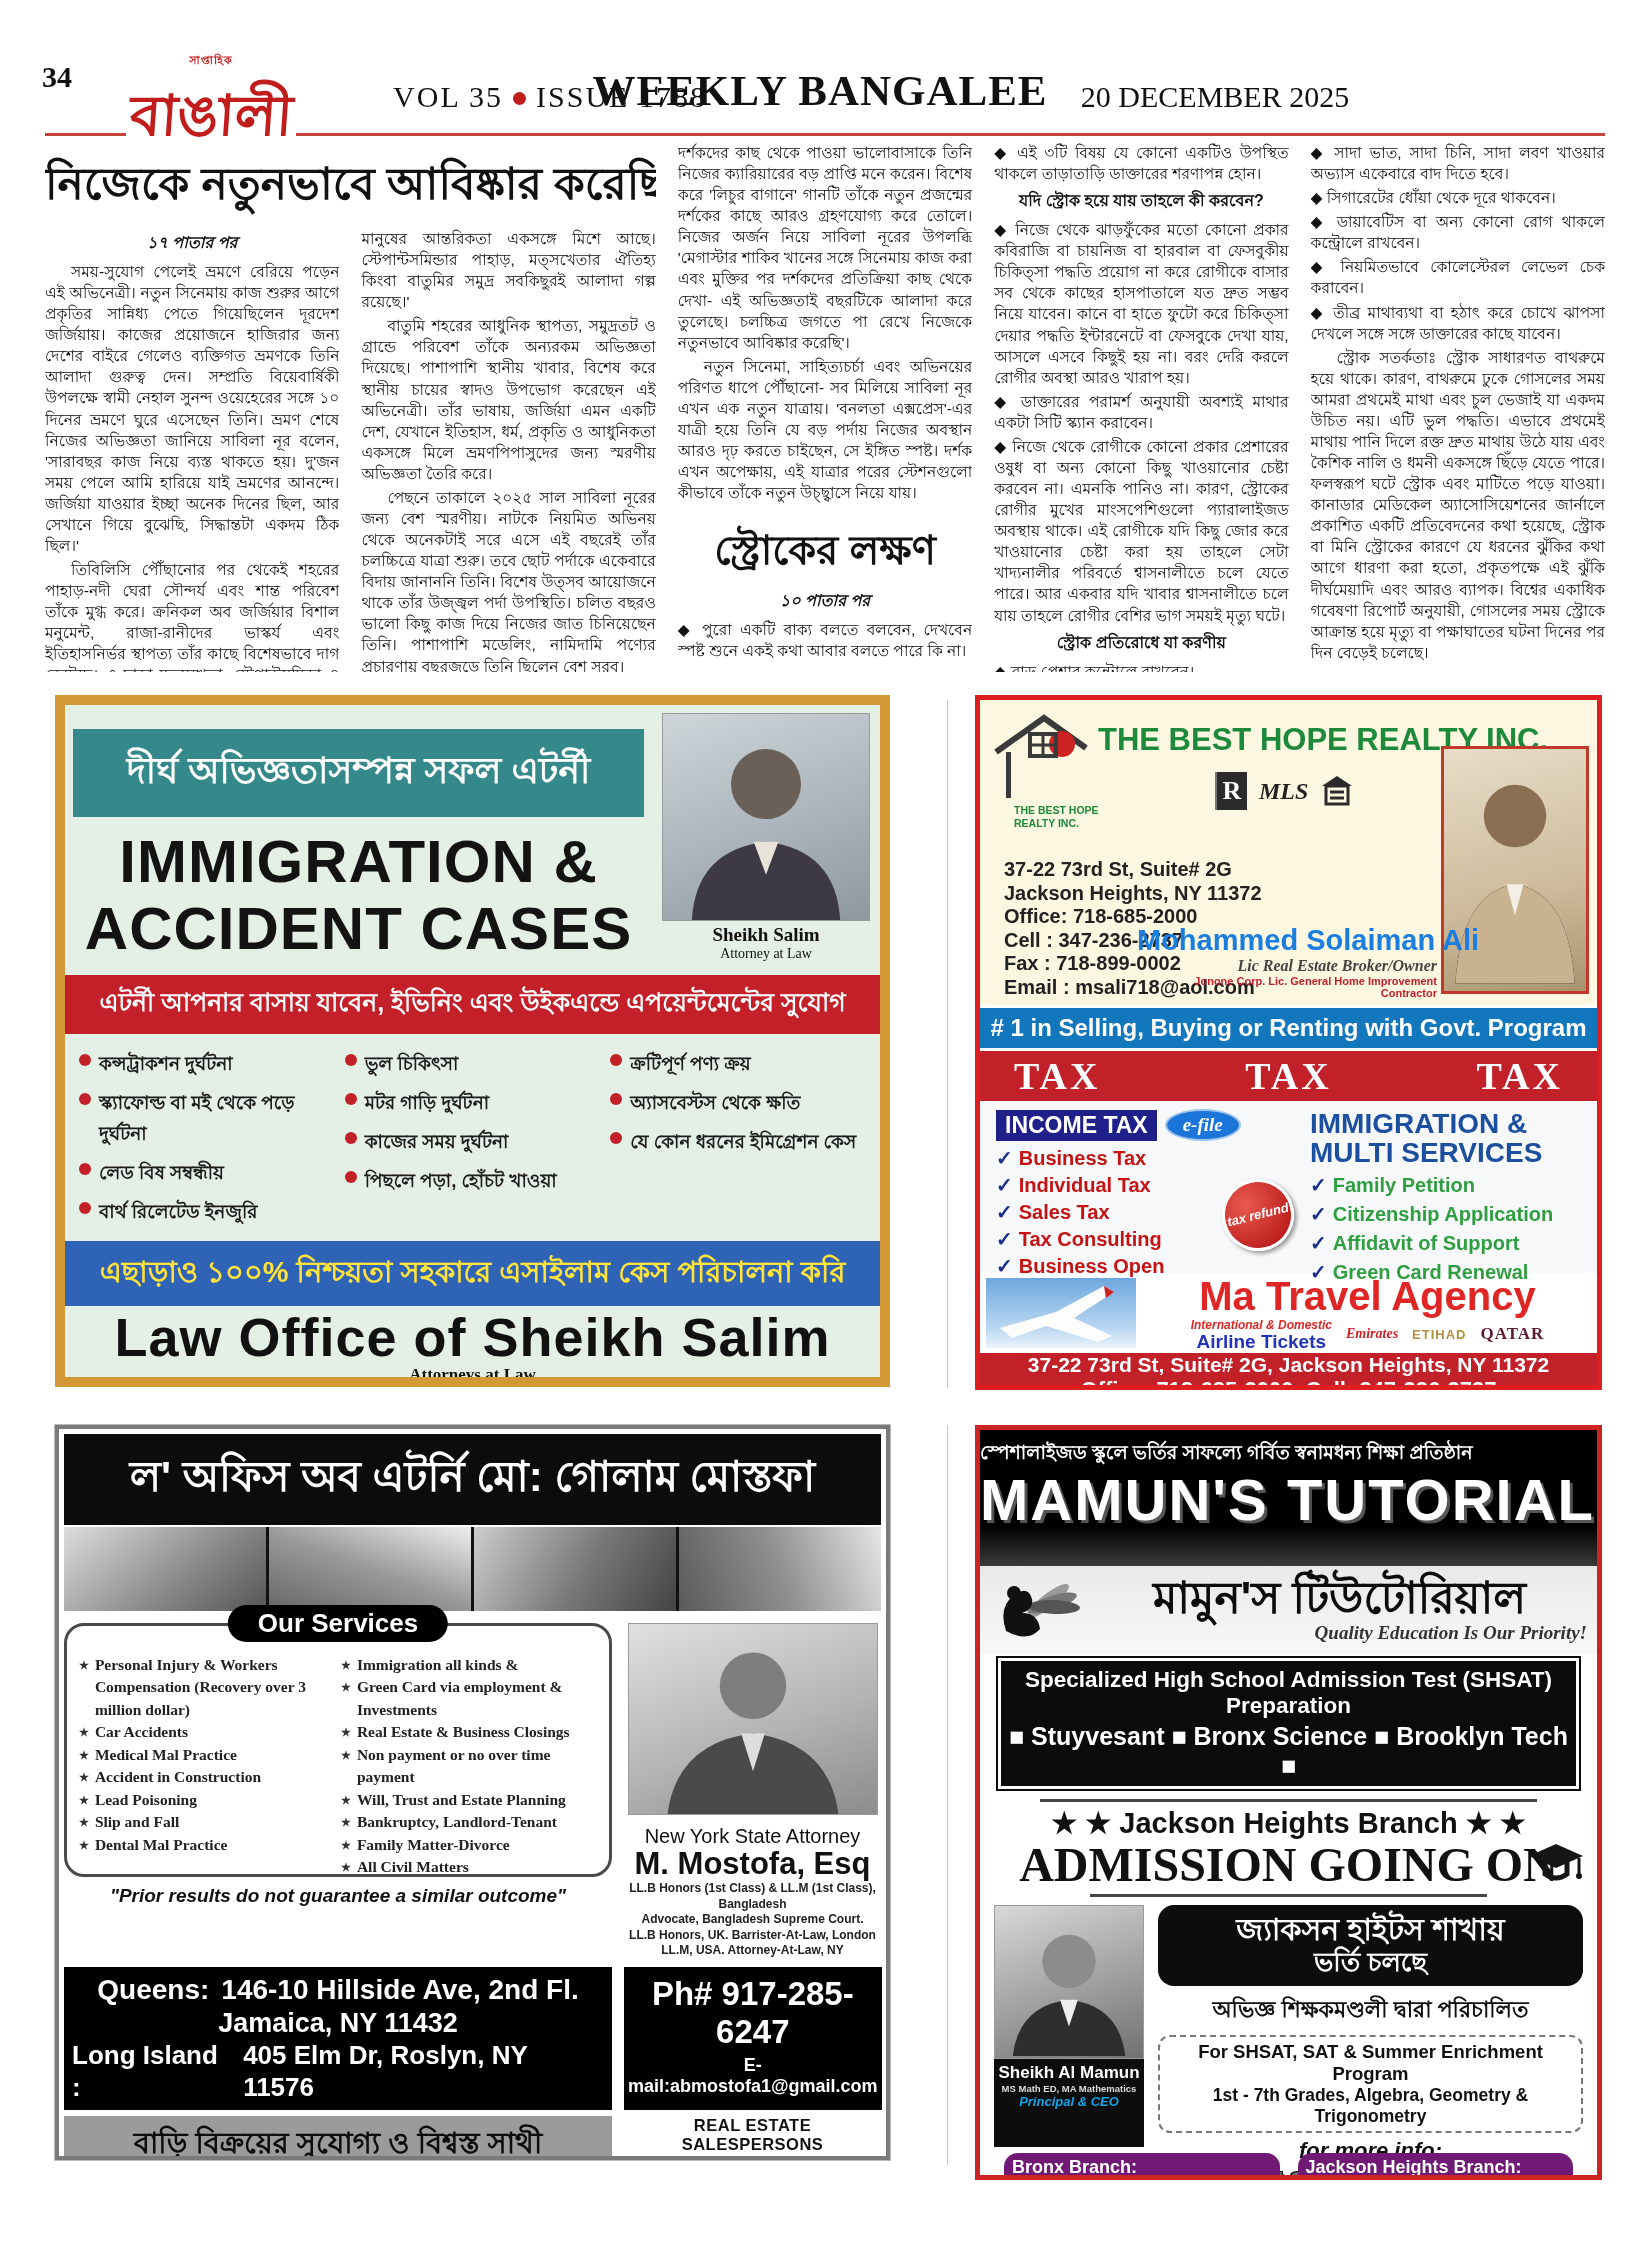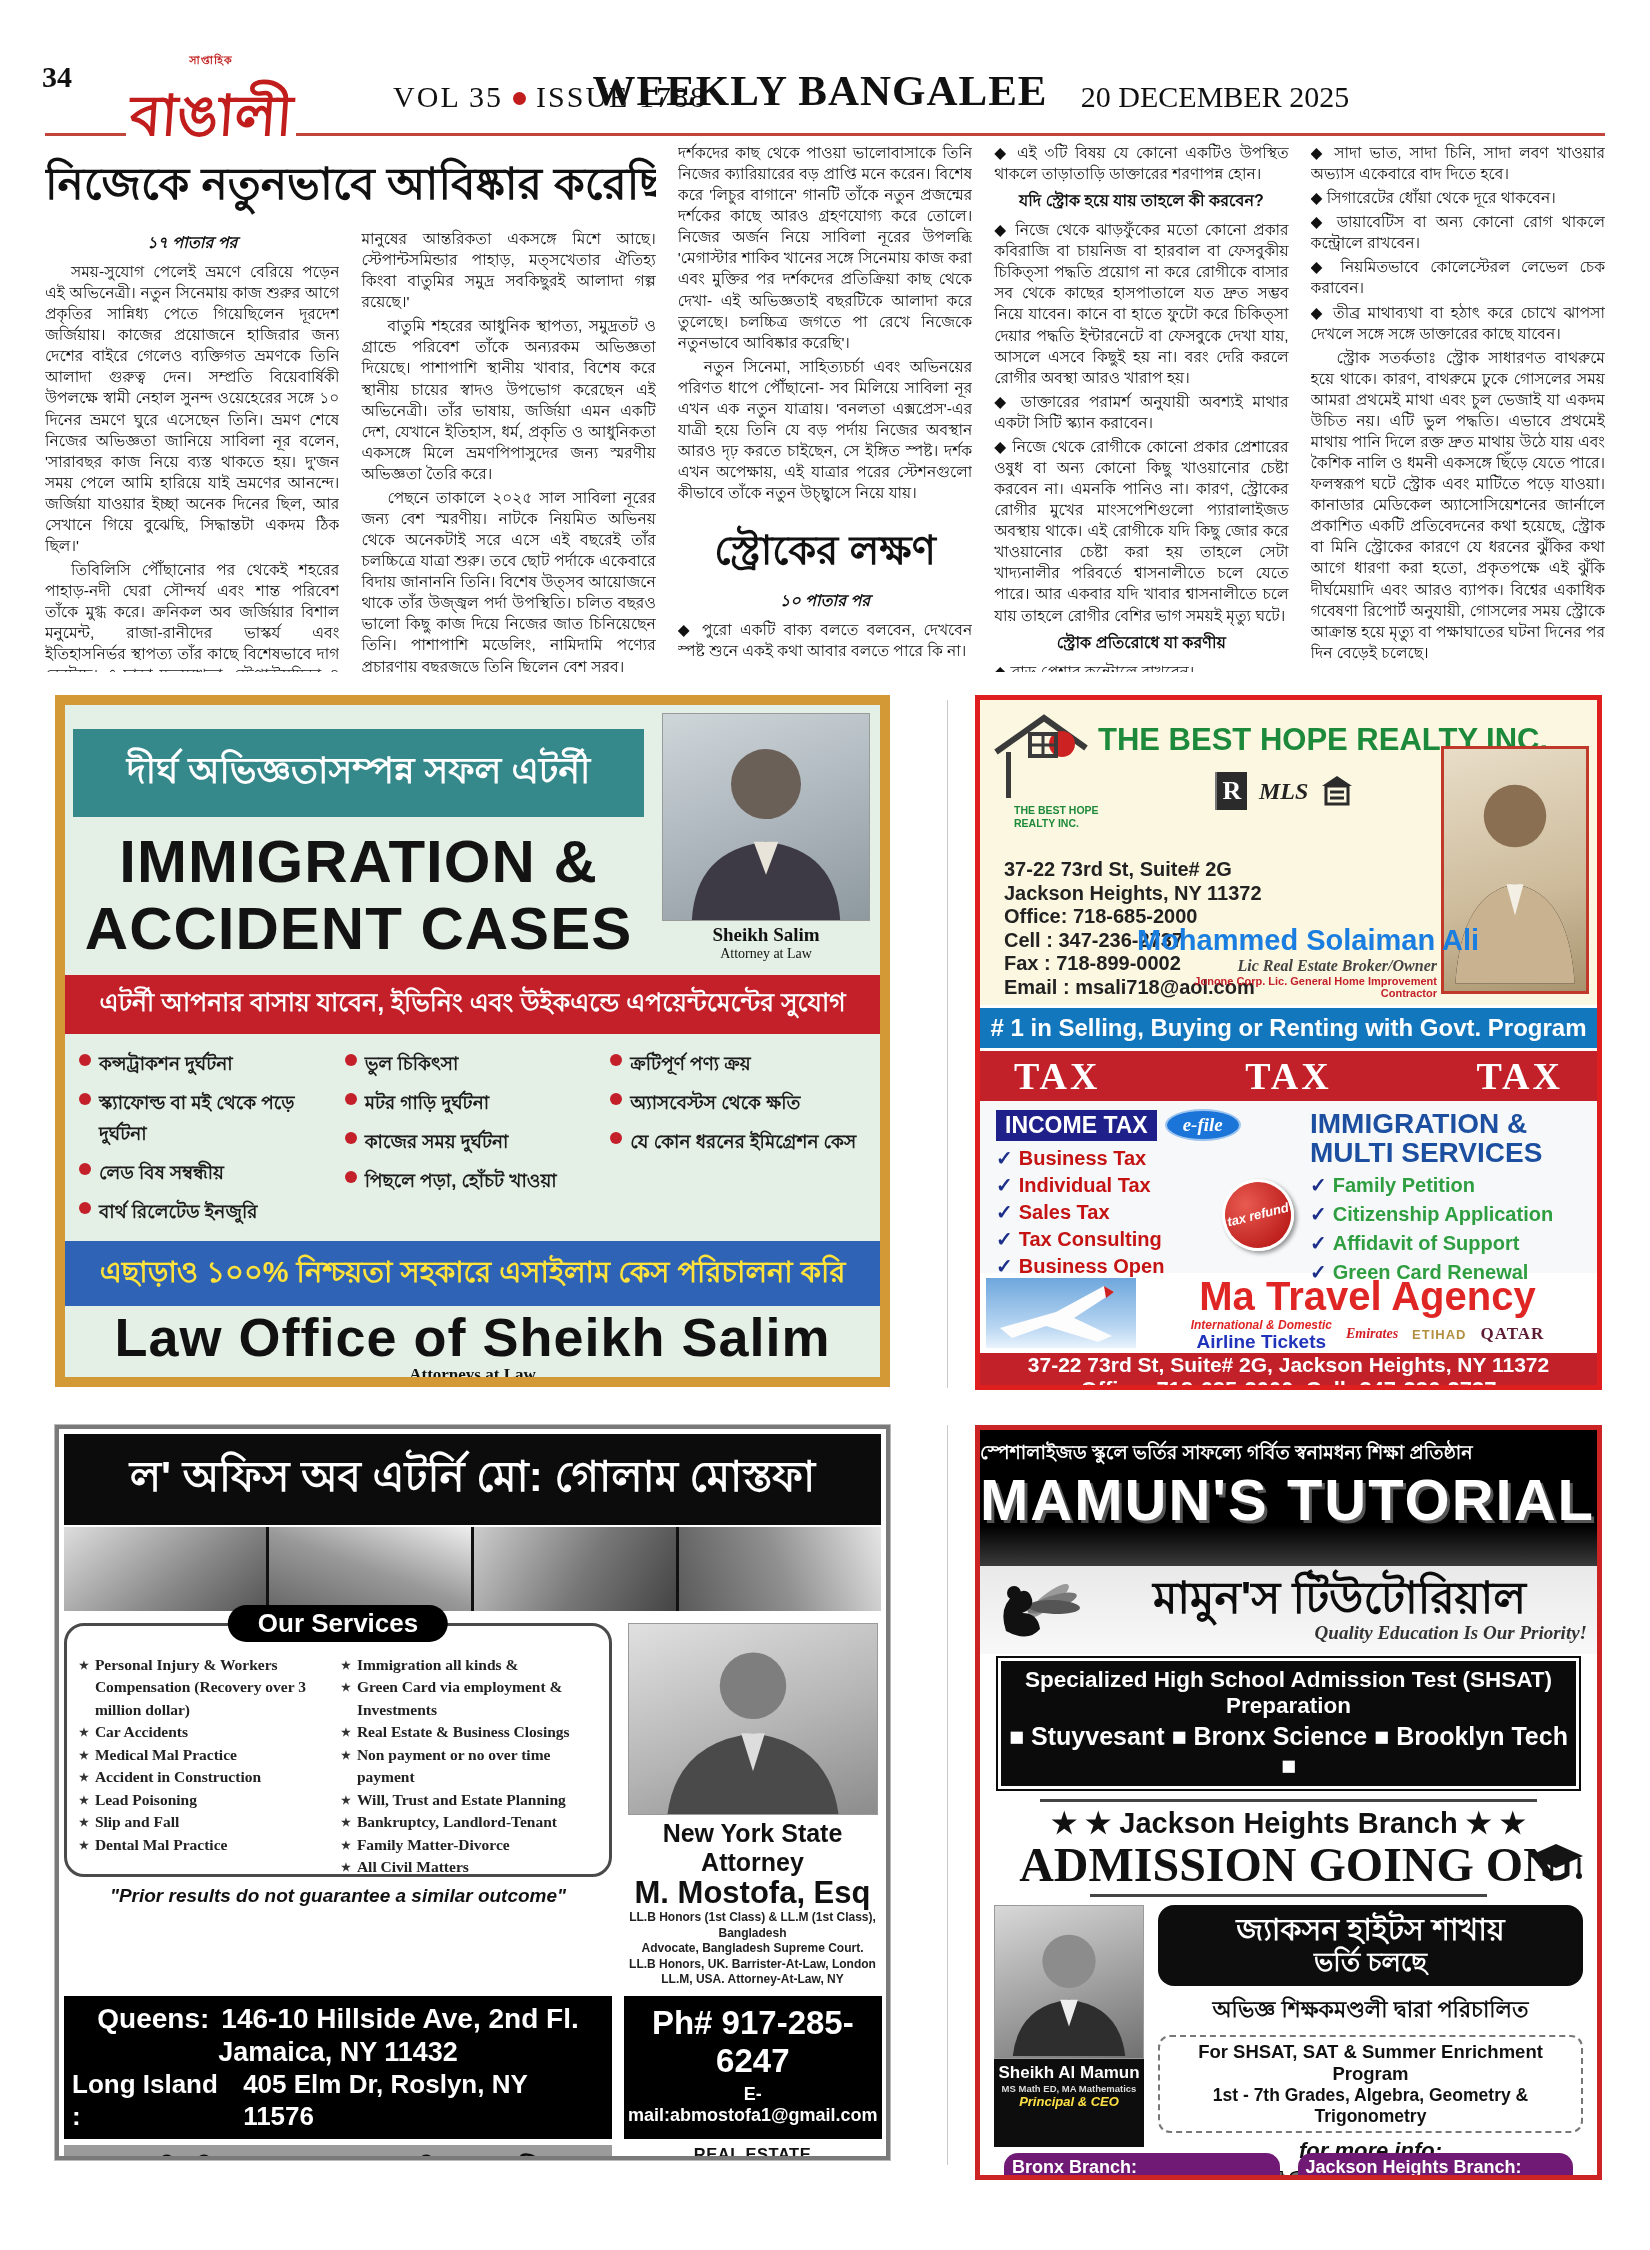--- a/index.html
+++ b/index.html
@@ -124,21 +124,21 @@
   .serv-box{border:3px solid #4a4a4a;border-radius:20px;position:relative;padding:24px 12px 6px;height:218px;}
   .serv-pill{position:absolute;top:-21px;left:50%;transform:translateX(-50%);background:#000;color:#fff;
              font-weight:800;font-size:26px;padding:3px 30px;border-radius:24px;white-space:nowrap;}
   .serv-cols{display:flex;gap:6px;}
   .serv-cols ul{list-style:none;margin:4px 0 0;padding:0;flex:1;}
   .serv-cols li{display:flex;gap:6px;font:600 15.5px/1.45 "Liberation Serif",serif;color:#222;}
   .star{font-size:11px;margin-top:4px;color:#333;flex:none;}
   .mos-disc{font:italic 800 19px "Liberation Sans",sans-serif;text-align:center;margin-top:8px;}
   .mos-right{flex:1;text-align:center;}
   .mos-photo{width:248px;height:190px;margin:0 auto;background:linear-gradient(160deg,#e0e0e0 0%,#b5b5b5 55%,#8c8c8c 100%);}
-  .mos-h1{font-weight:700;font-size:25px;margin-top:4px;}
+  .mos-h1{font-weight:400;font-size:20px;margin-top:10px;}
   .mos-name{font-weight:800;font-size:31px;line-height:1;}
   .mos-cred{font-weight:700;font-size:12px;line-height:1.3;color:#222;margin-top:2px;}
   .mos-addr-row{display:flex;gap:12px;margin-top:8px;flex:none;}
   .mos-addr-l{width:548px;flex:none;background:#000;color:#fff;padding:6px 8px;box-sizing:border-box;}
   .q-line{display:flex;justify-content:center;gap:12px;font-weight:800;font-size:28px;line-height:1.2;}
   .q-line2{text-align:center;font-weight:800;font-size:27px;line-height:1.2;}
   .q-line3{display:flex;justify-content:center;gap:10px;font-weight:800;font-size:26px;line-height:1.25;}
   .mos-addr-r{flex:1;background:#000;color:#fff;text-align:center;padding:8px 4px;box-sizing:border-box;}
   .mos-ph{font-weight:800;font-size:33px;}
   .mos-em{font-weight:700;font-size:18px;margin-top:4px;}
@@ -166,21 +166,21 @@
   .mam-sh2{font-weight:800;font-size:25px;margin-top:3px;}
   .mam-rule{height:3px;background:#444;margin:10px 60px 0;flex:none;}
   .mam-branchline{font-weight:800;font-size:29px;text-align:center;margin-top:4px;flex:none;}
   .mam-admission{position:relative;font:700 48px "Liberation Serif",serif;text-align:center;line-height:1.05;flex:none;}
   .mam-adm-ul{height:3px;background:#444;margin:4px 110px 0;flex:none;}
   .mam-content{display:flex;padding:8px 14px 0;gap:14px;height:242px;flex:none;}
   .mam-photo-col{width:150px;flex:none;background:#0d0d0d;text-align:center;}
   .mam-photo{height:152px;background:linear-gradient(160deg,#d8d8d8,#a0a0a0 55%,#707070);}
   .mam-p-name{color:#fff;font-weight:800;font-size:17px;margin-top:4px;}
   .mam-p-cred{color:#ddd;font-weight:600;font-size:9.5px;}
-  .mam-p-role{color:#fde047;font:italic 700 13px "Liberation Sans",sans-serif;padding-bottom:4px;}
+  .mam-p-role{color:#0ea5e9;font:italic 700 13px "Liberation Sans",sans-serif;padding-bottom:4px;}
   .mam-right{flex:1;text-align:center;}
   .mam-bbox{background:#0d0d0d;color:#fff;border-radius:16px;padding:8px 4px;}
   .mam-bb1{font-weight:800;font-size:30px;line-height:1.15;}
   .mam-bb2{font-weight:800;font-size:26px;line-height:1.15;}
   .mam-managed{font-weight:800;font-size:22px;margin-top:6px;}
   .mam-dash{border:2px dashed #777;border-radius:12px;margin-top:6px;padding:4px 2px;}
   .mam-d1{font-weight:800;font-size:18.5px;}
   .mam-d2{font-weight:800;font-size:17.5px;}
   .mam-info{font:italic 800 22px "Liberation Sans",sans-serif;margin-top:5px;}
   .mam-tel{font-weight:800;font-size:34px;color:#6e6e6e;letter-spacing:1px;

